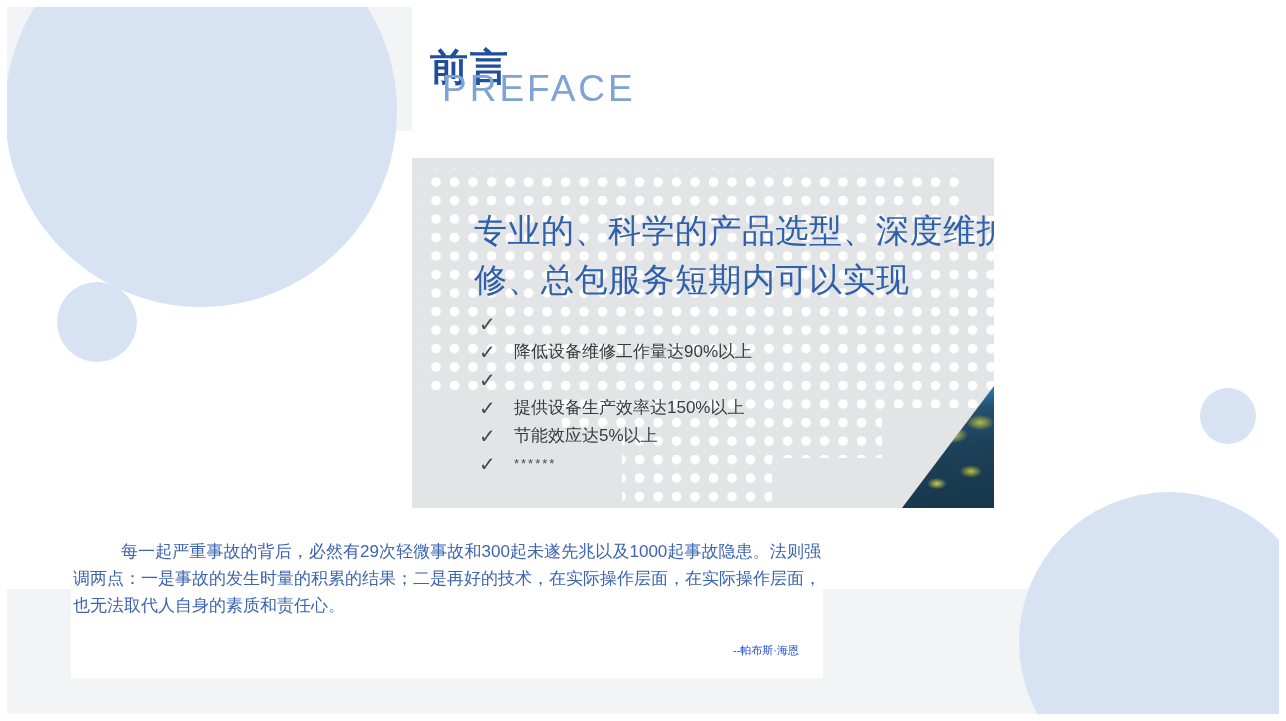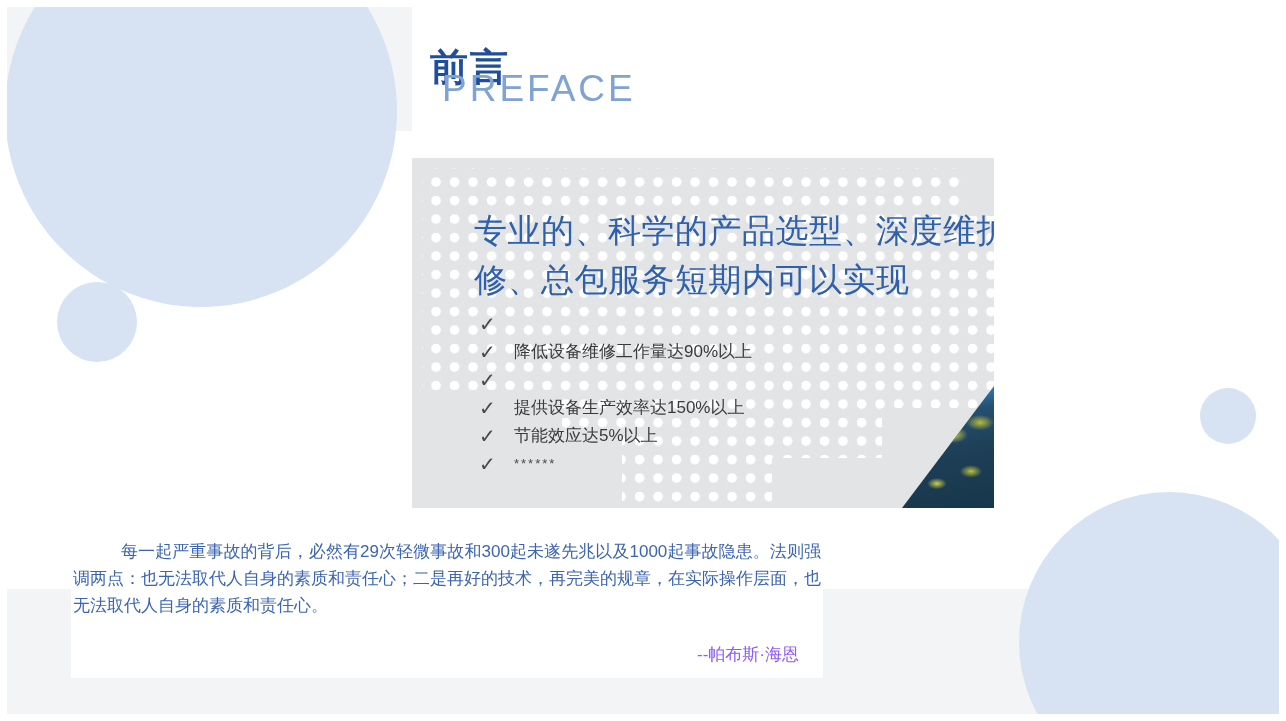--- a/index.html
+++ b/index.html
@@ -135,21 +135,21 @@
   .quote-text{
     position:absolute;left:0;top:9px;width:752px;
     font-size:17px;line-height:27px;color:#3c64b0;
     text-indent:48px;
     text-align:justify;
     padding:0 2px;
     box-sizing:border-box;
   }
   .quote-author{
     position:absolute;right:24px;top:114px;
-    font-size:17px;color:#8b5cf6;
+    font-size:11px;color:#1d4ed8;
   }
 </style>
 </head>
 <body>
 
 <div id="slide">
 
   <div class="bg-band-top"></div>
   <div class="bg-band-bottom"></div>
   <div class="circle c-big-tl"></div>
@@ -201,18 +201,18 @@
         <span>节能效应达5%以上</span>
       </li>
       <li class="stars">
         <span class="tick">✓</span>
         <span>******</span>
       </li>
     </ul>
   </div>
 
   <div class="quote-box">
-    <div class="quote-text">每一起严重事故的背后，必然有29次轻微事故和300起未遂先兆以及1000起事故隐患。法则强调两点：也无法取代人自身的素质和责任心；二是再好的技术，再完美的规章，在实际操作层面，也无法取代人自身的素质和责任心。</div>
+    <div class="quote-text">每一起严重事故的背后，必然有29次轻微事故和300起未遂先兆以及1000起事故隐患。法则强调两点：一是事故的发生时量的积累的结果；二是再好的技术，在实际操作层面，在实际操作层面，也无法取代人自身的素质和责任心。</div>
     <div class="quote-author">--帕布斯·海恩</div>
   </div>
 
   <div class="bg-frame"></div>
 </div>
 
 </body></html>

